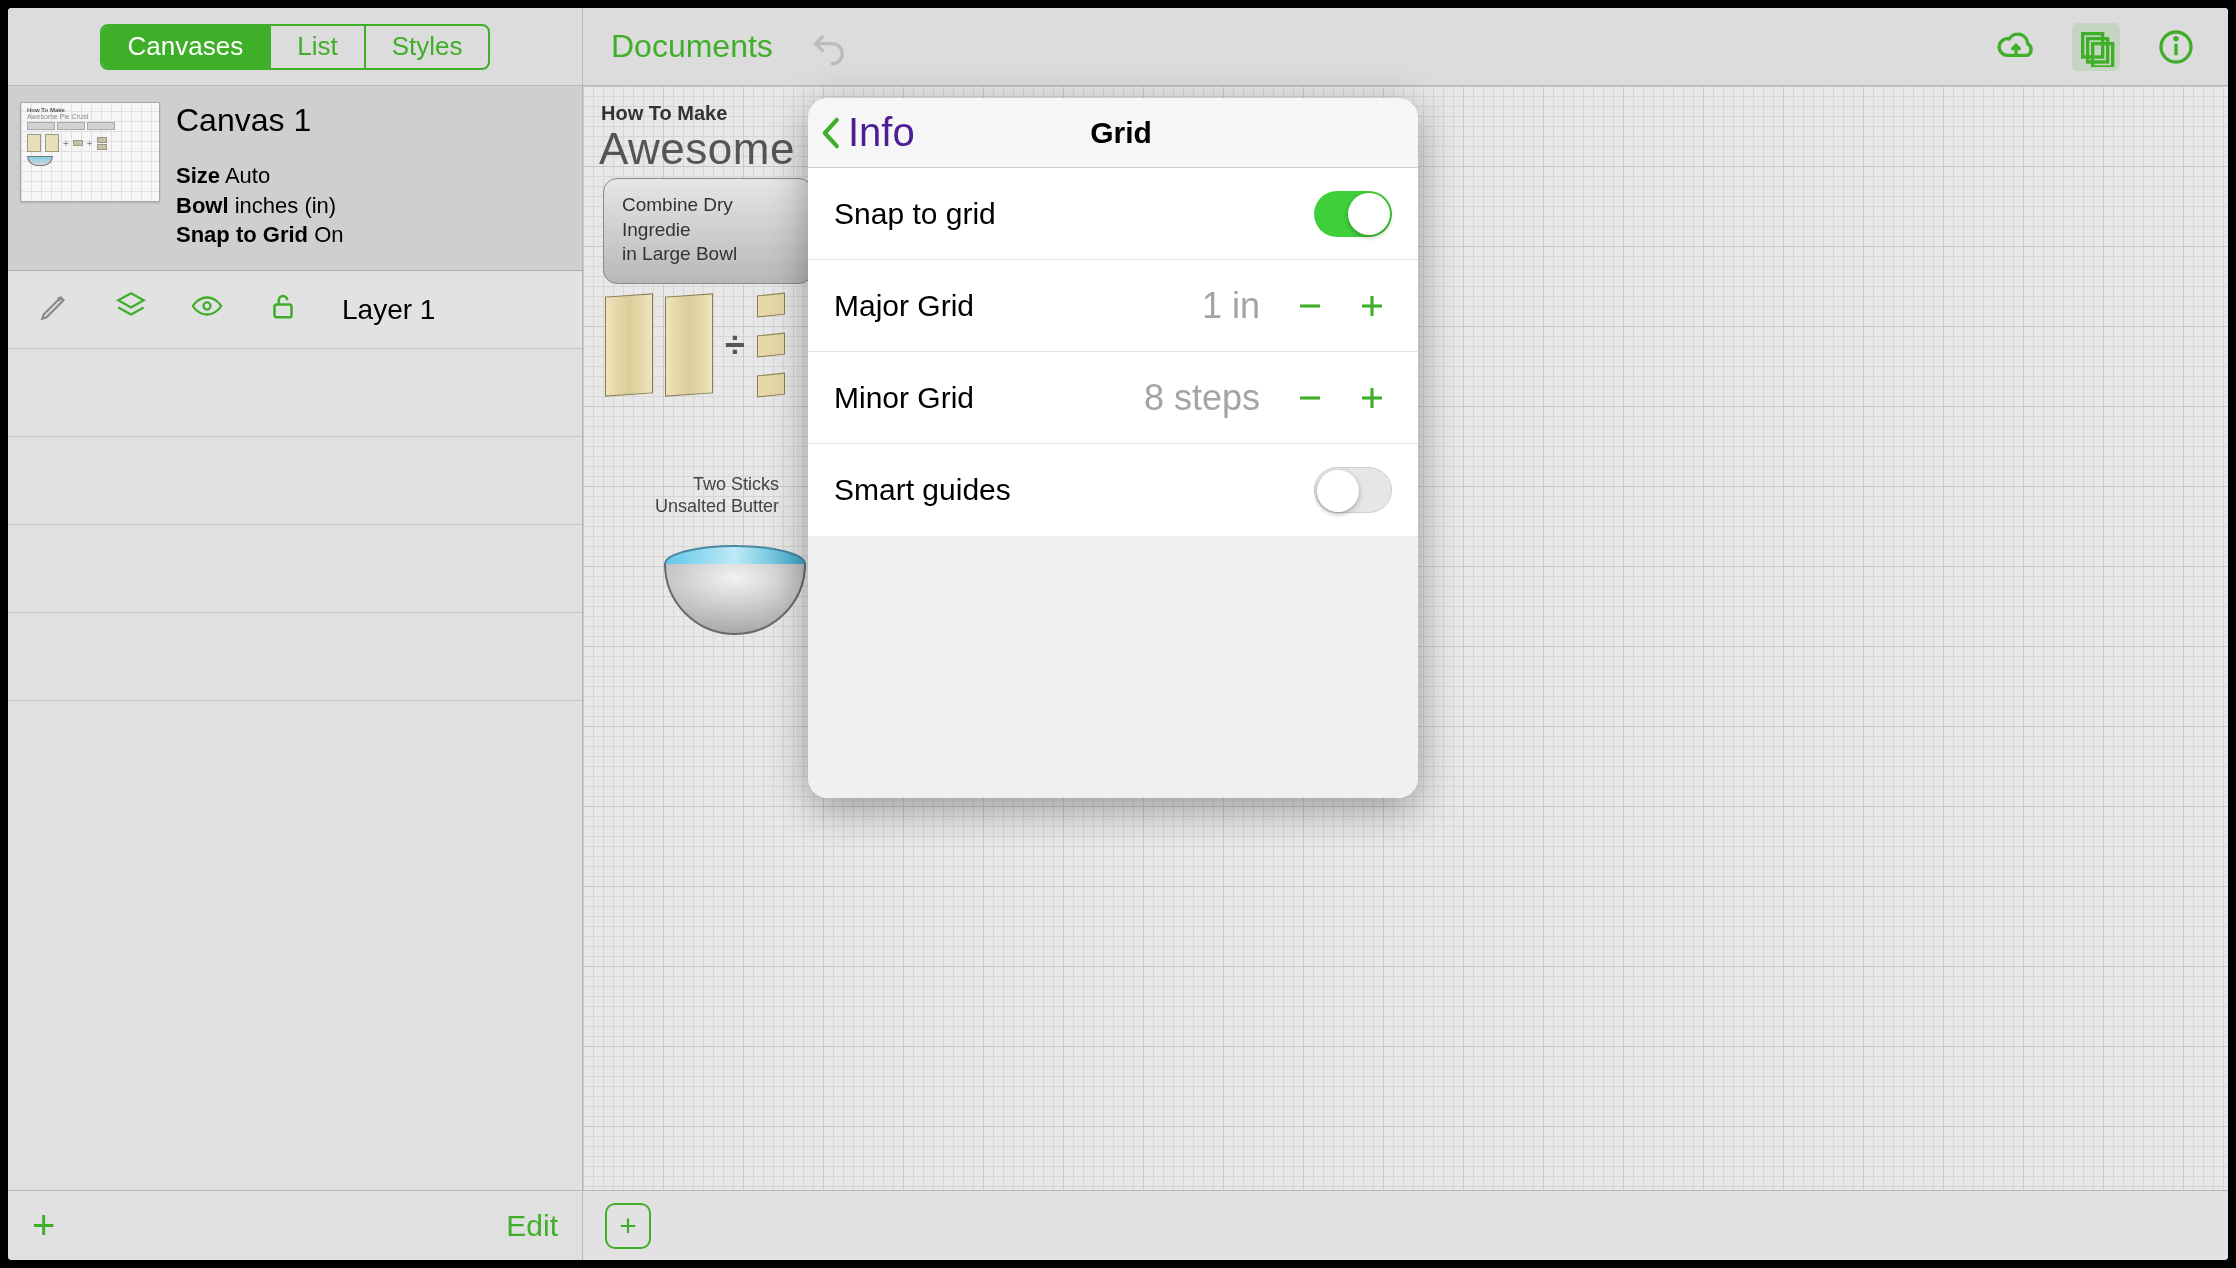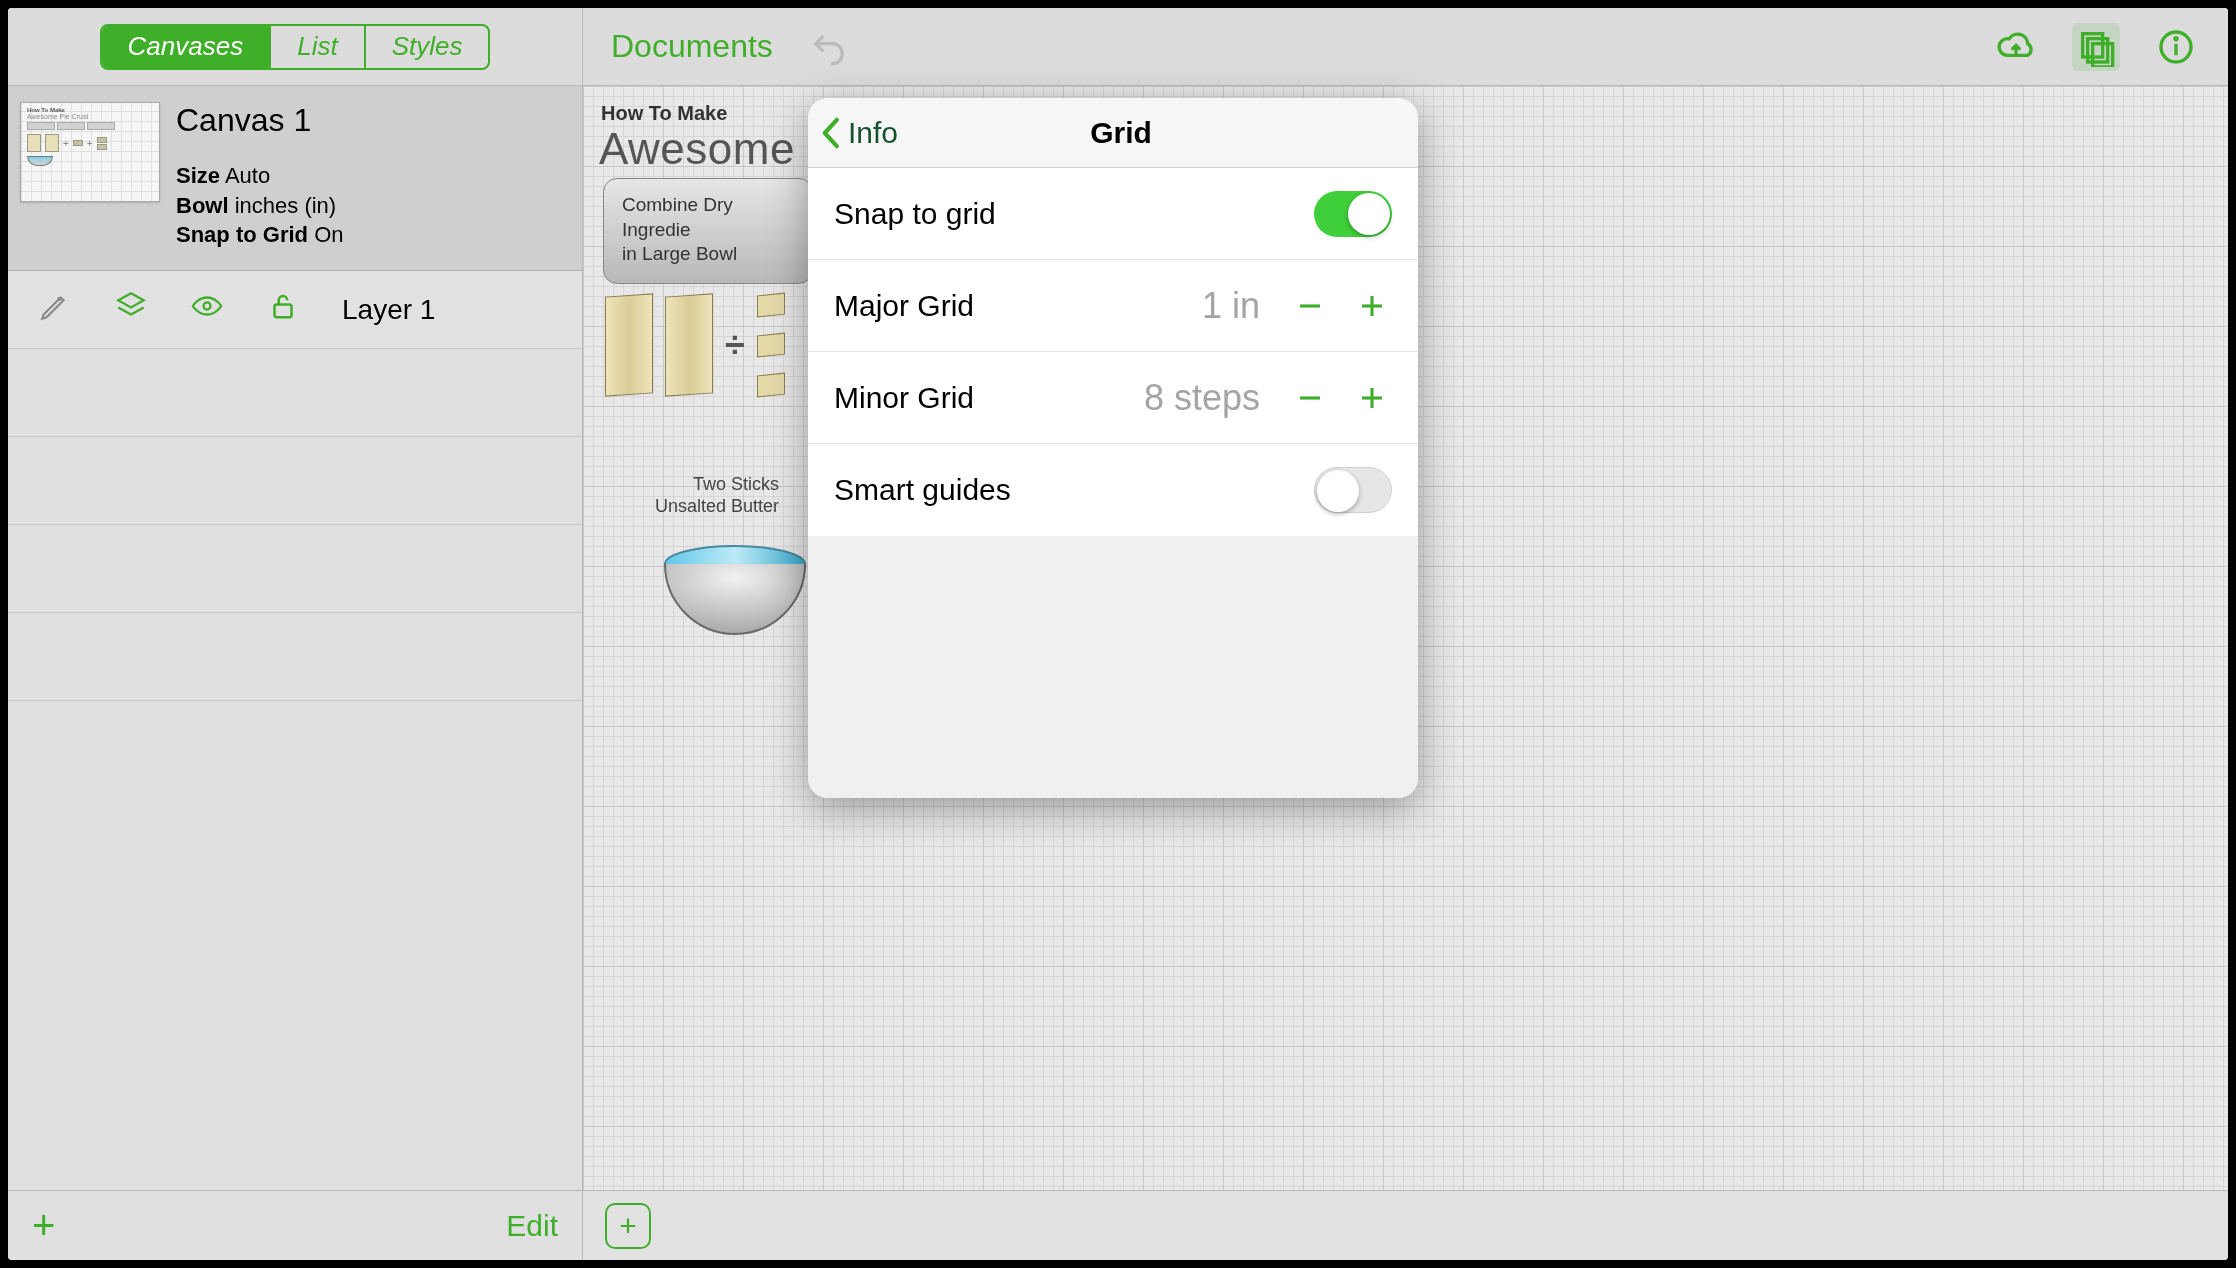--- a/index.html
+++ b/index.html
@@ -43,21 +43,20 @@
   }
   .segmented > div {
     padding: 0 26px;
     display: flex;
     align-items: center;
     font-size: 26px;
     color: #3fae29;
     background: #fff0;
     border-right: 2px solid #3fae29;
     cursor: pointer;
-    font-style: italic;
   }
   .segmented > div:last-child { border-right: none; }
   .segmented > div.active { background: #3fae29; color: #fff; }
   .canvas-card {
     display: flex;
     gap: 16px;
     padding: 16px 12px 20px 12px;
     background: #cfcfcf;
     border-bottom: 1px solid #b0b0b0;
   }
@@ -188,21 +187,21 @@
     content:""; position:absolute; top:-14px; right:34px;
     border-left:14px solid transparent; border-right:14px solid transparent;
     border-bottom:14px solid #f6f6f6;
   }
   .pop-header {
     height: 70px; background:#f6f6f6;
     border-bottom:1px solid #cfcfcf;
     display:flex; align-items:center; padding:0 10px;
     position:relative;
   }
-  .pop-back { display:flex; align-items:center; gap:2px; color:#14532d; font-size:30px; cursor:pointer;justify-content:space-between; }
+  .pop-back { display:flex; align-items:center; gap:2px; color:#4c1d95; font-size:40px; cursor:pointer;justify-content:space-between; }
   .pop-back svg { width:28px; height:36px; }
   .pop-title { position:absolute; left:16px; right:0; text-align:center; font-size:30px; font-weight:600; pointer-events:none; }
   .pop-list { background:#fff; margin:0; }
   .pop-row {
     display:flex; align-items:center; justify-content:space-between;
     padding: 0 26px; height: 92px;
     border-bottom:1px solid #e4e4e4;
     font-size: 30px;
   }
   .pop-row:last-child { border-bottom:none; }

